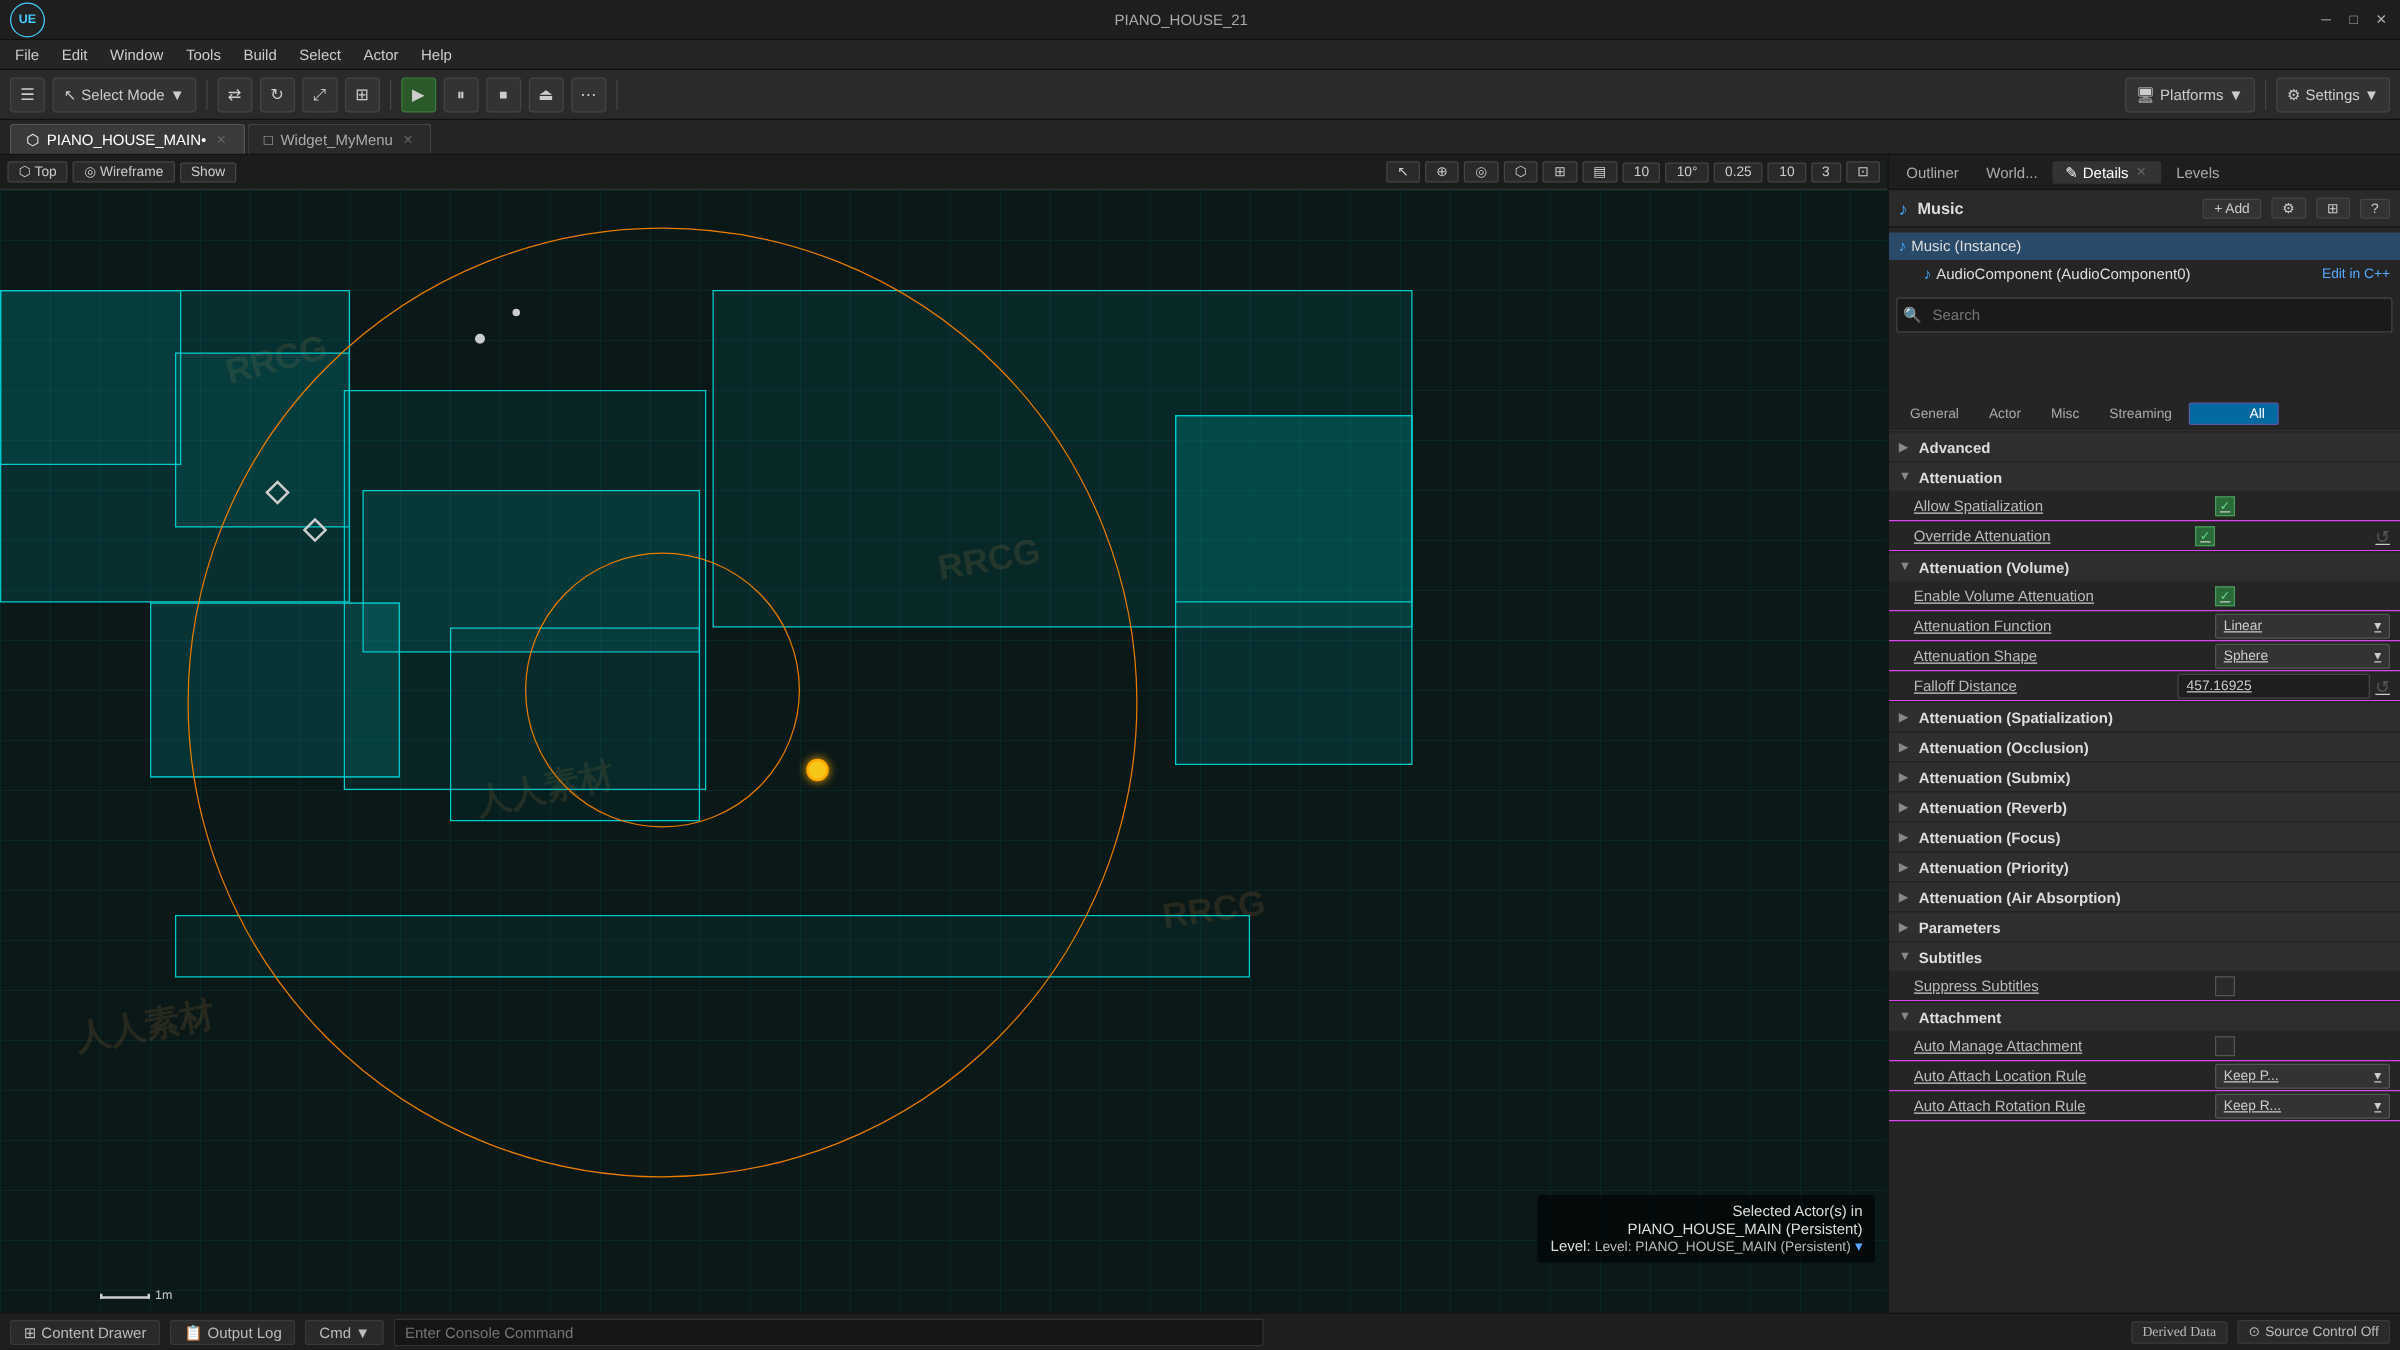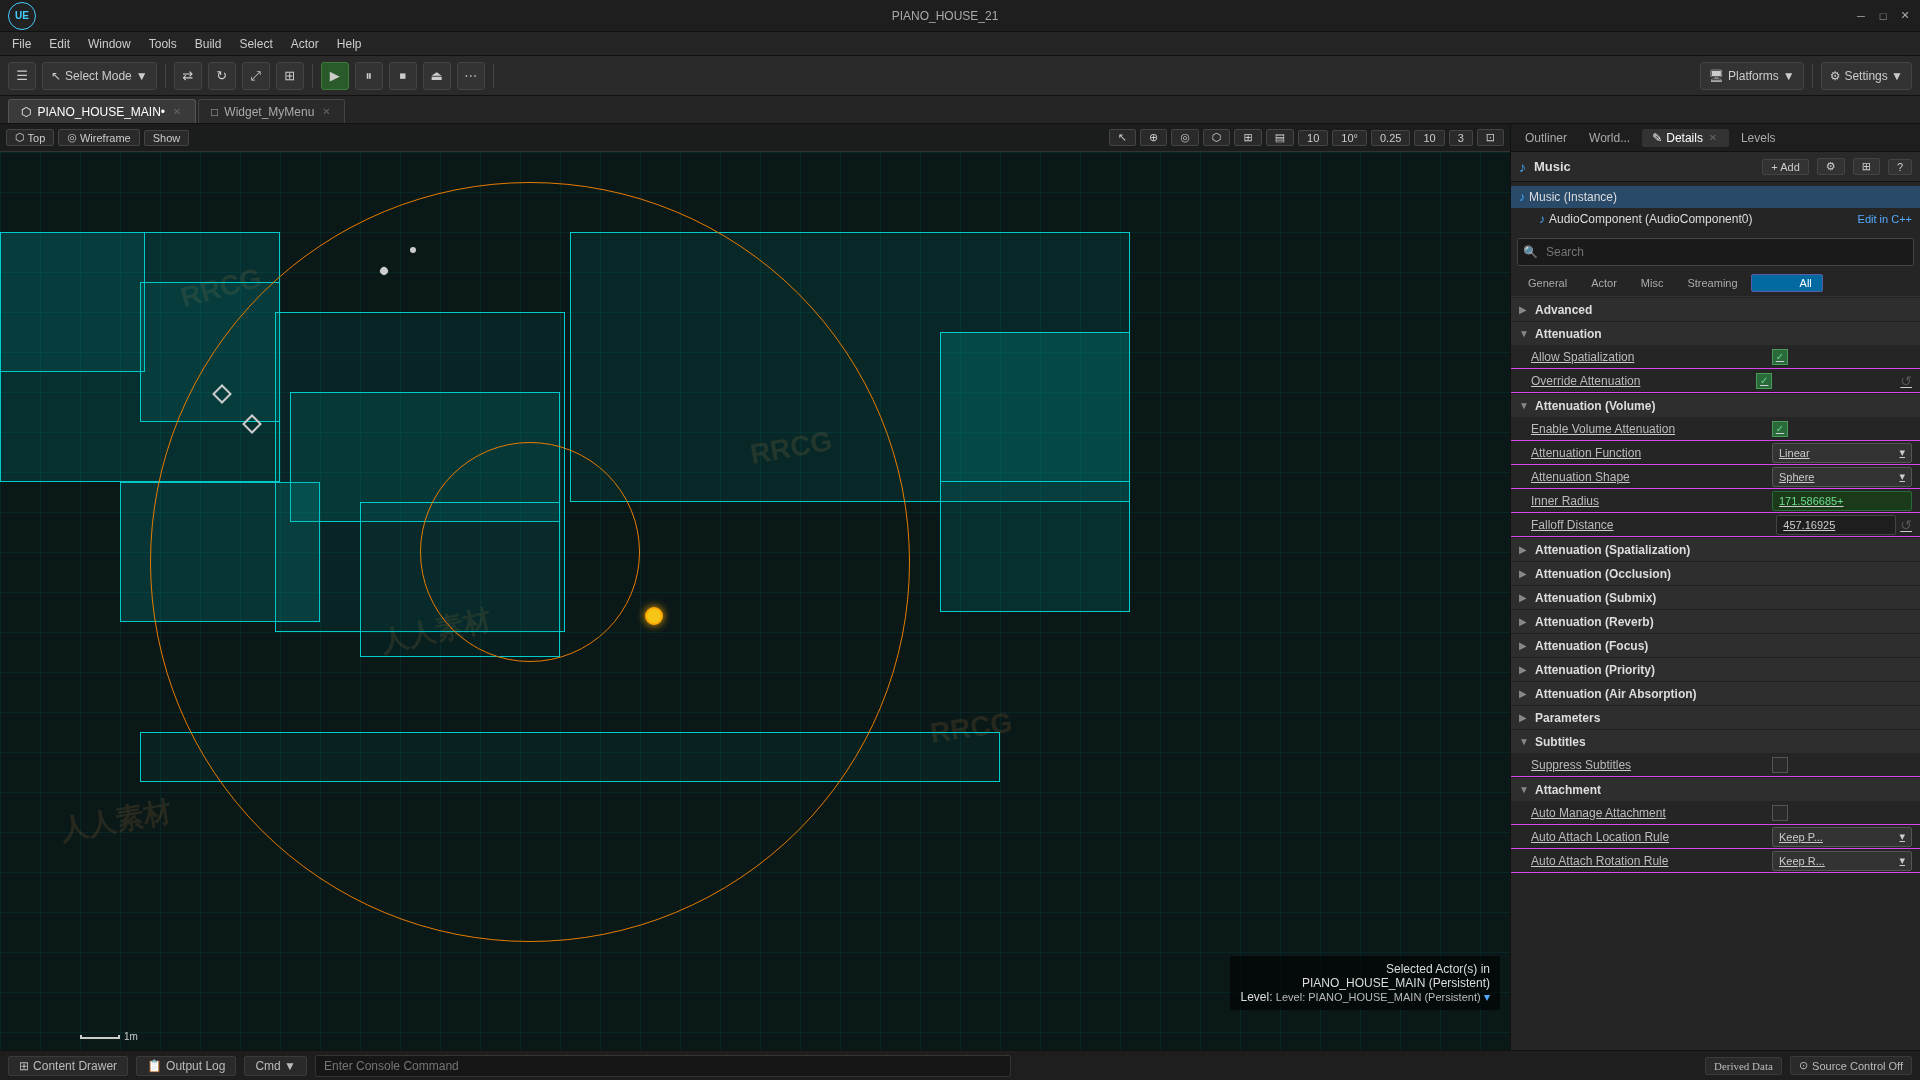--- a/index.html
+++ b/index.html
@@ -383,20 +383,21 @@
       border-bottom: 1px solid #333;
       flex-shrink: 0;
     }
     .filter-tab {
       padding: 2px 10px;
       border-radius: 2px;
       cursor: pointer;
       font-size: 11px;
       color: #aaa;
       border: 1px solid transparent;
+      margin-top: 48px;
     }
     .filter-tab.active {
       background: #0369a1;
       color: #fff;
       border-color: #5a5aaa;
       padding-left: 48px;
     }
     #search-box {
       width: 100%;
       height: 28px;
@@ -522,21 +523,21 @@
       background: #1a3a1a;
       border: 1px solid #2a6a3a;
       border-radius: 2px;
       color: #6ddc8d;
       padding: 0 6px;
       font-size: 11px;
       outline: none;
       flex-shrink: 0;
     }
     .prop-input-normal {
-      width: 120px;
+      width: 154px;
       height: 20px;
       background: #1e1e1e;
       border: 1px solid #444;
       border-radius: 2px;
       color: #ccc;
       padding: 0 6px;
       font-size: 11px;
       outline: none;
       flex-shrink: 0;
     }
@@ -869,24 +870,20 @@
         </div>
       </div>
       <div class="prop-row">
         <span class="prop-label">Attenuation Shape</span>
         <div class="prop-dropdown prop-value">
           <span>Sphere</span>
           <span>▾</span>
         </div>
       </div>
       <div class="prop-row">
-        <span class="prop-label">Inner Radius</span>
-        <input class="prop-input prop-value" type="text" value="171.586685+" style="">
-      </div>
-      <div class="prop-row">
         <span class="prop-label">Falloff Distance</span>
         <input class="prop-input-normal prop-value" type="text" value="457.16925" style="">
         <span class="prop-reset">↺</span>
       </div>
 
       <div class="section-header">
         <span class="section-arrow">▶</span>
         <span class="section-title">Attenuation (Spatialization)</span>
       </div>
 

